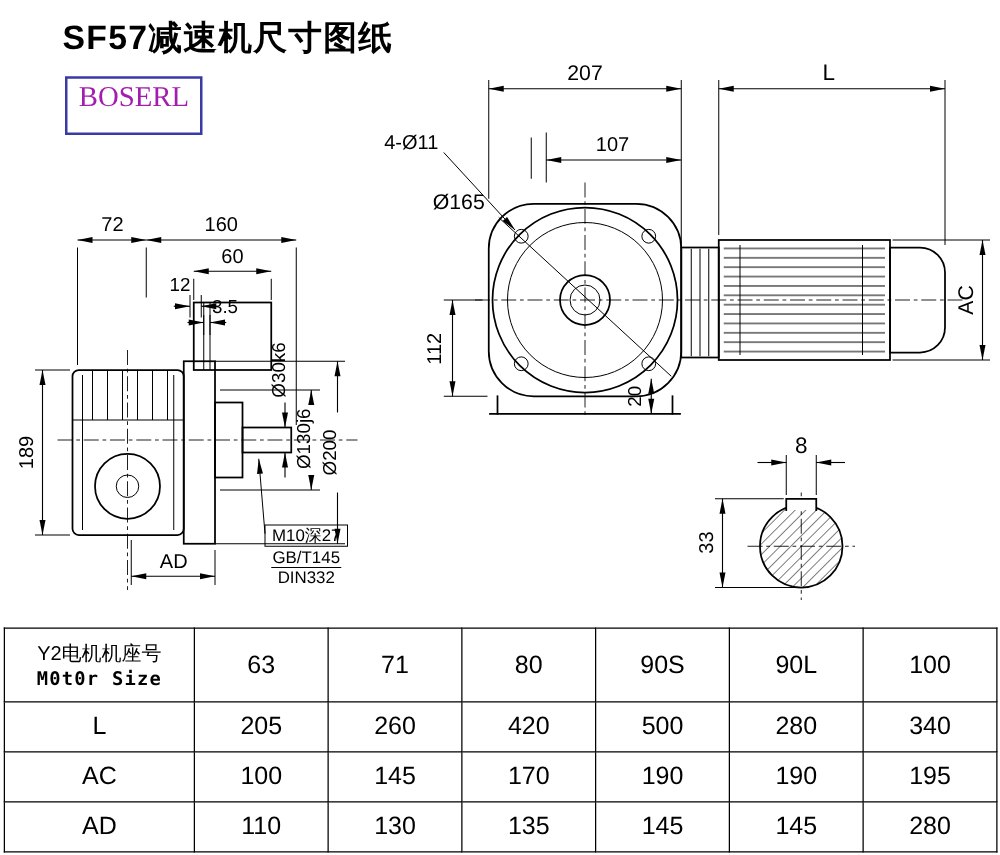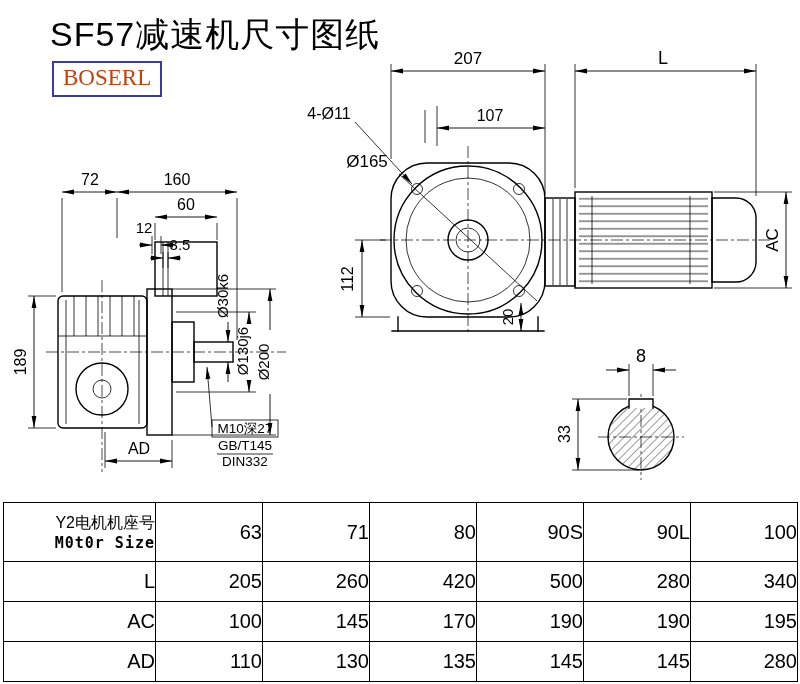--- a/index.html
+++ b/index.html
@@ -1,33 +1,33 @@
 <!DOCTYPE html>
 <html><head>
 <meta charset="utf-8">
 <style>
   html,body{margin:0;padding:0;background:#fff;}
   body{width:800px;height:684px;position:relative;overflow:hidden;
        font-family:"Liberation Sans",sans-serif;color:#000;}
-  .title{position:absolute;left:50px;top:12px;font-size:34px;font-weight:normal;
+  .title{position:absolute;left:50px;top:12px;font-size:27px;font-weight:bold;
          letter-spacing:1px;white-space:nowrap;}
   .brand{position:absolute;left:52px;top:61px;border:2px solid #3a3aa6;
-         color:#c2410c;font-family:"Liberation Serif",serif;font-size:23px;
-         padding:1px 9px 3px 9px;line-height:1.2;}
+         color:#a21caf;font-family:"Liberation Serif",serif;font-size:23px;
+         padding:1px 9px 14px 9px;line-height:1.2;}
   svg{position:absolute;left:0;top:0;}
   svg text{font-family:"Liberation Sans",sans-serif;fill:#000;}
   .ln{stroke:#000;stroke-width:1.4;fill:none;stroke-linecap:square;}
   .thin{stroke:#000;stroke-width:.8;fill:none;}
   .dim{stroke:#000;stroke-width:.9;fill:none;}
   .cl{stroke:#000;stroke-width:.7;fill:none;stroke-dasharray:12 3 3 3;}
   .t13{font-size:13.5px}.t15{font-size:15px}.t16{font-size:16px}
   .t17{font-size:17px}.t18{font-size:18px}
   .dimtable{position:absolute;left:3px;top:502px;width:794px;height:180px;
             border-collapse:collapse;table-layout:fixed;}
-  .dimtable td{border:1.5px solid #000;text-align:right;vertical-align:middle;
+  .dimtable td{border:1.5px solid #000;text-align:center;vertical-align:middle;
                font-size:20px;padding:0;}
   .dimtable tr.hrow{height:59px;}
   .dimtable tr.vrow{height:40px;}
   .hcell .cn{font-size:16px;}
   .hcell .en{font-size:15px;font-family:"DejaVu Sans Mono",monospace;letter-spacing:1px;font-weight:bold;}
 </style>
 </head>
 <body>
 
 <div class="title">SF57减速机尺寸图纸</div>

